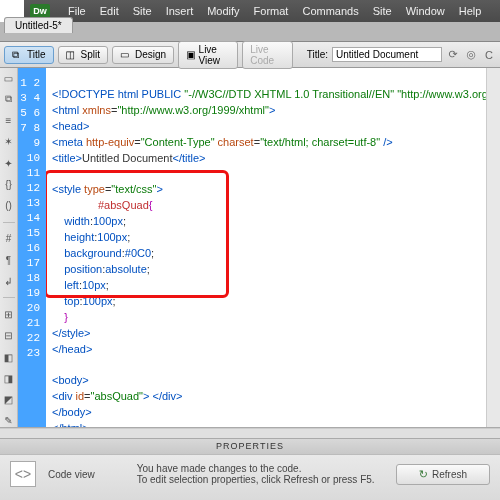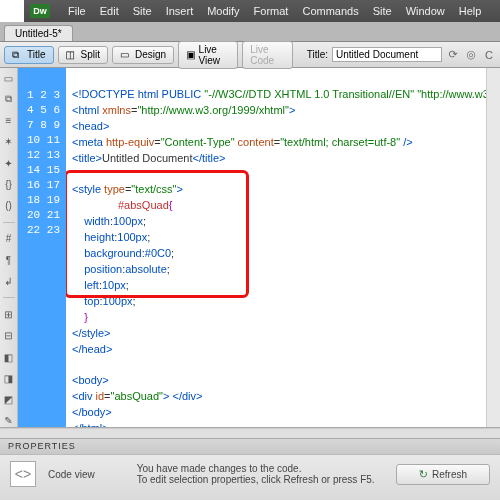--- a/index.html
+++ b/index.html
@@ -1,44 +1,44 @@
 <!DOCTYPE html>
 <html><head>
 <meta charset="utf-8">
 <style>
 * { margin:0; padding:0; box-sizing:border-box; font-family: Tahoma, sans-serif; }
 body { width:500px; height:500px; background:#fff; overflow:hidden; font-size:11px; }
 .menubar { height:22px; background:linear-gradient(#5a5a5a,#4a4a4a); display:flex; align-items:center; padding:0 6px; color:#eee; gap:14px; font-size:11px;margin-left:24px; }
 .app-logo { width:20px; height:14px; background:#2b7a2b; border-radius:2px; color:#fff; font-size:9px; display:flex; align-items:center; justify-content:center; font-weight:bold; margin-right:4px;}
 .menubar span { cursor:default; }
-.tabbar { height:20px; background:#b8b8b8; display:flex; align-items:flex-end; padding:0 4px; border-bottom:1px solid #888;}
+.tabbar { height:20px; background:#b8b8b8; display:flex; align-items:flex-end; padding:8px 4px; border-bottom:1px solid #888;}
 .tab { background:#e8e8e8; padding:2px 10px; font-size:10px; border:1px solid #999; border-bottom:none; border-radius:3px 3px 0 0; }
 .toolbar { height:26px; background:linear-gradient(#eeeeee,#d8d8d8); border-bottom:1px solid #999; display:flex; align-items:center; padding:0 4px; gap:4px; font-size:10px;}
 .tb-btn { background:linear-gradient(#fafafa,#e0e0e0); border:1px solid #aaa; border-radius:3px; padding:2px 7px; display:flex; align-items:center; gap:3px;}
 .tb-btn.sel { background:linear-gradient(#d0e4f5,#b8d4ee); border-color:#6a9fcf;}
 .tb-btn.disabled { color:#aaa; }
 .tb-icon { width:12px; height:12px; display:inline-block; }
 .title-label { margin-left:10px; }
 .title-input { border:1px solid #aaa; padding:1px 3px; font-size:10px; width:110px; background:#fff;}
 .end-icons { margin-left:auto; display:flex; gap:4px; color:#666; }
 .end-icons span { width:14px; height:14px; display:flex; align-items:center; justify-content:center; font-size:11px;}
 .editor-area { display:flex; height:360px; background:#fff; border-bottom:1px solid #aaa;}
 .left-tools { width:18px; background:linear-gradient(to right,#e8e8e8,#dcdcdc); border-right:1px solid #bbb; display:flex; flex-direction:column; align-items:center; padding-top:4px; gap:9px;}
 .lt { width:13px; height:13px; color:#555; font-size:10px; display:flex; align-items:center; justify-content:center;}
 .left-tools .sep { width:12px; height:1px; background:#bbb; margin:1px 0;}
-.gutter { width:48px; background:#46a3ff; color:#fff; font-family: 'Courier New', monospace; font-size:11px; text-align:right; padding:20px 6px 0 0; line-height:15px;}
+.gutter { width:28px; background:#46a3ff; color:#fff; font-family: 'Courier New', monospace; font-size:11px; text-align:right; padding:8px 6px 0 0; line-height:15px;}
 .code { flex:1; font-family:'Courier New', monospace; font-size:11px; padding:4px 0 0 6px; line-height:15px; color:#333; white-space:pre; position:relative; overflow:hidden;}
 .tg { color:#0050c0; }
 .at { color:#b84810; }
 .st { color:#0a7a0a; }
 .kw { color:#b000b0; }
 .sel2 { color:#c03030;margin-left:46px; }
 .red-box { position:absolute; border:3px solid #e11; border-radius:6px; left:-2px; top:102px; width:185px; height:128px; pointer-events:none;}
 .prop-panel { height:62px; background:linear-gradient(#eeeeee,#dadada); border-top:1px solid #aaa; }
-.prop-header { height:16px; background:linear-gradient(#d8d8d8,#c8c8c8); font-size:9px; color:#333; padding:2px 8px; letter-spacing:1px; border-bottom:1px solid #bbb;}
+.prop-header { height:16px; background:linear-gradient(#d8d8d8,#c8c8c8); font-size:9px; color:#333; padding:2px 8px; letter-spacing:1px; border-bottom:1px solid #bbb;text-align:center;}
 .prop-body { display:flex; align-items:center; padding:6px 10px; gap:12px; font-size:10px; color:#444;}
 .prop-icon { width:26px; height:26px; border:1px solid #aaa; background:#fff; display:flex; align-items:center; justify-content:center; font-size:14px; color:#888;}
 .refresh-btn { margin-left:auto; background:linear-gradient(#fafafa,#e0e0e0); border:1px solid #aaa; border-radius:3px; padding:3px 22px; display:flex; align-items:center; gap:4px;}
 .refresh-btn::before { content:"↻"; font-size:11px; color:#3a7a3a;}
 .scrollbar { width:14px; background:#e8e8e8; border-left:1px solid #ccc;}
 </style>
 </head>
 <body>
 
 <div class="menubar">
@@ -130,21 +130,21 @@
 18
 19
 20
 21
 22
 23</div>
   <div class="code">
 <span class="tg">&lt;!DOCTYPE html PUBLIC </span><span class="st">"-//W3C//DTD XHTML 1.0 Transitional//EN" "http://www.w3.org/TR/xhtm</span>
 <span class="tg">&lt;html </span><span class="at">xmlns</span><span>=</span><span class="st">"http://www.w3.org/1999/xhtml"</span><span class="tg">&gt;</span>
 <span class="tg">&lt;head&gt;</span>
-<span class="tg">&lt;meta </span><span class="at">http-equiv</span><span>=</span><span class="st">"Content-Type"</span><span class="at"> content</span><span>=</span><span class="st">"text/html; charset=utf-8"</span><span class="tg"> /&gt;</span>
+<span class="tg">&lt;meta </span><span class="at">http-equiv</span><span>=</span><span class="st">"Content-Type"</span><span class="at"> charset</span><span>=</span><span class="st">"text/html; charset=utf-8"</span><span class="tg"> /&gt;</span>
 <span class="tg">&lt;title&gt;</span><span>Untitled Document</span><span class="tg">&lt;/title&gt;</span>
 
 <span class="tg">&lt;style </span><span class="at">type</span><span>=</span><span class="st">"text/css"</span><span class="tg">&gt;</span>
 <span class="sel2">#absQuad</span><span class="kw">{</span>
 <span class="tg">    width</span><span>:</span><span class="tg">100px</span><span>;</span>
 <span class="tg">    height</span><span>:</span><span class="tg">100px</span><span>;</span>
 <span class="tg">    background</span><span>:</span><span class="tg">#0C0</span><span>;</span>
 <span class="tg">    position</span><span>:</span><span class="tg">absolute</span><span>;</span>
 <span class="tg">    left</span><span>:</span><span class="tg">10px</span><span>;</span>
 <span class="tg">    top</span><span>:</span><span class="tg">100px</span><span>;</span>

